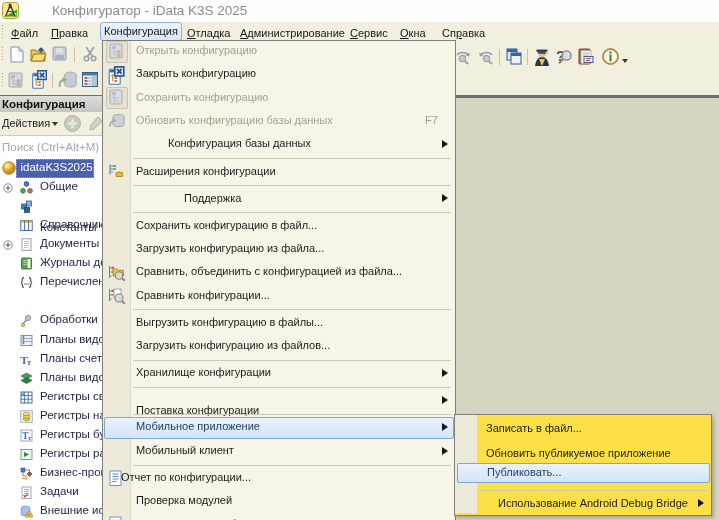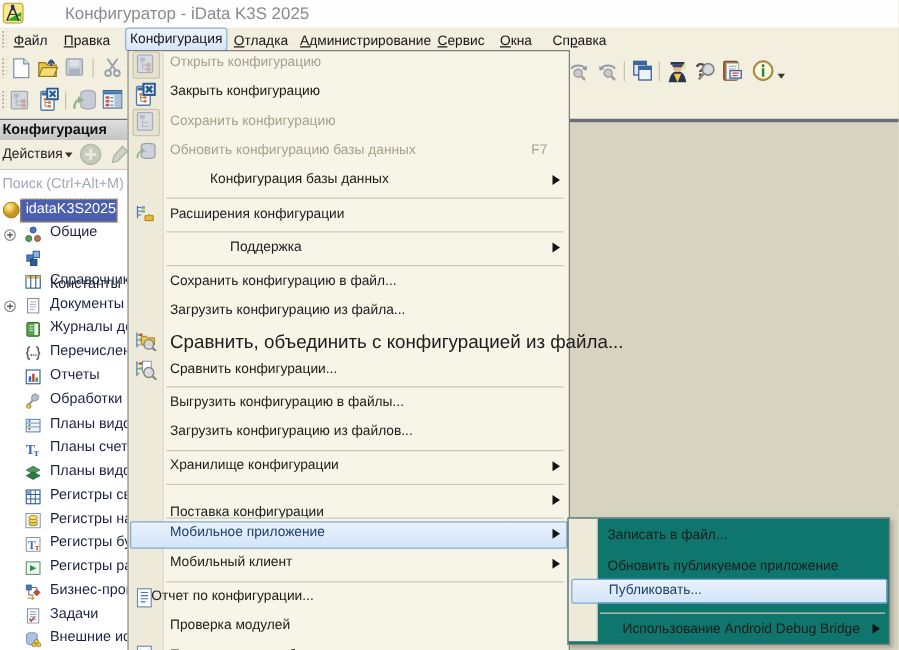--- a/index.html
+++ b/index.html
@@ -254,29 +254,20 @@
       <span class="abs" style="left:40px;top:2.5px;white-space:nowrap;">Журналы документов</span>
     </div>
     <div class="abs" style="left:0;top:115.3px;width:102px;height:19.05px;">
       <span class="abs" style="left:20px;top:3.5px;"><svg width="13" height="13" viewBox="0 0 13 13">
           <path d="M4 1.5 c-1.8 0 -1.8 1.8 -1.8 3.2 0 1 -0.2 1.6 -1.2 1.8 1 0.2 1.2 0.8 1.2 1.8 0 1.4 0 3.2 1.8 3.2 M9 1.5 c1.8 0 1.8 1.8 1.8 3.2 0 1 0.2 1.6 1.2 1.8 -1 0.2 -1.2 0.8 -1.2 1.8 0 1.4 0 3.2 -1.8 3.2" fill="none" stroke="#62626a" stroke-width="1.3"></path>
           <circle cx="5" cy="8" r="0.8" fill="#6a6a72"></circle>
           <circle cx="6.8" cy="8" r="0.7" fill="#6a6a72"></circle>
           <circle cx="8.6" cy="8" r="0.7" fill="#6a6a72"></circle>
         </svg></span>
       <span class="abs" style="left:40px;top:2.5px;white-space:nowrap;">Перечисления</span>
-    </div>
-    <div class="abs" style="left:0;top:134.3px;width:102px;height:19.05px;">
-      <span class="abs" style="left:20px;top:3.5px;"><svg width="13" height="13" viewBox="0 0 13 13">
-          <rect x="1" y="1" width="11" height="11" fill="#fff" stroke="#2e5e97" stroke-width="0.9"></rect>
-          <rect x="3" y="6" width="2" height="4.5" fill="#3a6ac0"></rect>
-          <rect x="5.7" y="4" width="2" height="6.5" fill="#c04a3a"></rect>
-          <rect x="8.4" y="7" width="2" height="3.5" fill="#3aa04a"></rect>
-        </svg></span>
-      <span class="abs" style="left:40px;top:2.5px;white-space:nowrap;">Отчеты</span>
     </div>
     <div class="abs" style="left:0;top:153.4px;width:100px;height:19.05px;">
       <span class="abs" style="left:20px;top:3.5px;"><svg width="13" height="13" viewBox="0 0 13 13">
           <path d="M2 10.5 L7 5.5" stroke="#8a93a3" stroke-width="1.6"></path>
           <path d="M6 2 l3 -1 2 2 -1 3 -3 1 -2 -2 z" fill="#b8c0cc" stroke="#7a8494" stroke-width="0.7"></path>
           <circle cx="3" cy="11" r="1.8" fill="#e8c84e" stroke="#a08020" stroke-width="0.7"></circle>
         </svg></span>
       <span class="abs" style="left:40px;top:2.5px;white-space:nowrap;">Обработки</span>
     </div>
     <div class="abs" style="left:0;top:172.5px;width:102px;height:19.05px;">
@@ -421,21 +412,21 @@
       <div class="abs" style="left:33px;top:201.0px;font-size:11px;color:#1c1c1c;white-space:nowrap;">Загрузить конфигурацию из файла...</div>
       <span class="abs" style="left:5px;top:223.0px;"><svg width="18" height="17" viewBox="0 0 18 17">
           <path d="M1.5 2 v12" stroke="#4a79b5" stroke-width="0.9"></path>
           <path d="M1.5 4 h2.5 M1.5 8 h2.5 M1.5 12 h2.5" stroke="#4a79b5" stroke-width="0.7"></path>
           <rect x="3.5" y="2.8" width="2.4" height="2" fill="#c04a3a"></rect>
           <rect x="3.5" y="6.8" width="2.4" height="2" fill="#7ab87a"></rect>
           <path d="M5 12 V5 h4 l1.3 1.3 h5.2 V12 z" fill="#e8c64e" stroke="#9b7d1e" stroke-width="0.8"></path>
           <circle cx="11" cy="11.5" r="3.8" fill="#d4dce6" fill-opacity="0.85" stroke="#8a8378" stroke-width="1.1"></circle>
           <path d="M13.8 14.3 l3 2.5" stroke="#8a8378" stroke-width="1.8"></path>
         </svg></span>
-      <div class="abs" style="left:33px;top:224.3px;font-size:15px;color:#1c1c1c;white-space:nowrap;">Сравнить, объединить с конфигурацией из файла...</div>
+      <div class="abs" style="left:33px;top:224.3px;font-size:11px;color:#1c1c1c;white-space:nowrap;">Сравнить, объединить с конфигурацией из файла...</div>
       <span class="abs" style="left:5px;top:246.4px;"><svg width="18" height="17" viewBox="0 0 18 17">
           <path d="M1.5 2 v12" stroke="#4a79b5" stroke-width="0.9"></path>
           <path d="M1.5 4 h2.5 M1.5 8 h2.5 M1.5 12 h2.5" stroke="#4a79b5" stroke-width="0.7"></path>
           <rect x="3.5" y="2.8" width="2.4" height="2" fill="#c04a3a"></rect>
           <rect x="3.5" y="6.8" width="2.4" height="2" fill="#7ab87a"></rect>
           <rect x="6" y="2" width="7" height="9" fill="#fdfdfd" stroke="#8a93a3" stroke-width="0.8"></rect>
           <circle cx="11" cy="11" r="4" fill="#d4dce6" fill-opacity="0.85" stroke="#8a8378" stroke-width="1.1"></circle>
           <path d="M14 14 l3 2.8" stroke="#8a8378" stroke-width="1.8"></path>
         </svg></span>
       <div class="abs" style="left:33px;top:247.7px;font-size:11px;color:#1c1c1c;white-space:nowrap;">Сравнить конфигурации...</div>
@@ -462,21 +453,21 @@
       <div class="abs" style="left:18px;top:429.8px;font-size:11px;color:#1c1c1c;white-space:nowrap;">Отчет по конфигурации...</div>
       <div class="abs" style="left:33px;top:453.2px;font-size:11px;color:#1c1c1c;white-space:nowrap;">Проверка модулей</div>
       <span class="abs" style="left:5px;top:475.2px;"><svg width="16" height="16" viewBox="0 0 16 16">
           <rect x="2" y="1" width="11" height="14" fill="#fdfdfd" stroke="#6a8ab5" stroke-width="0.9"></rect>
           <path d="M4 4 l7 7 M11 4 l-7 7" stroke="#3a6ac0" stroke-width="1.4"></path>
         </svg></span>
       <div class="abs" style="left:33px;top:476.5px;font-size:11px;color:#1c1c1c;white-space:nowrap;">Поиск ссылок на объект</div>
     </div>
 </div>
 
-<div class="abs" id="submenu" style="left:454px;top:414px;width:256px;height:100px;background:#0f766e;border:1px solid #7e7e7c;box-shadow:2px 2px 3px rgba(90,90,80,0.35);">
+<div class="abs" id="submenu" style="left:454px;top:414px;width:256px;height:100px;background:#fde047;border:1px solid #7e7e7c;box-shadow:2px 2px 3px rgba(90,90,80,0.35);">
   <div class="abs" style="left:0;top:0;width:22px;height:98px;background:#eeead9;border-right:1px solid #dedacb;"></div>
   <div class="abs" style="left:31px;top:7px;width:220px;height:17px;font-size:11px;color:#1c1c1c;">Записать в файл...</div>
   <div class="abs" style="left:31px;top:31.5px;width:220px;height:17px;font-size:11px;color:#1c1c1c;">Обновить публикуемое приложение</div>
   <div class="abs" style="left:2px;top:47.5px;width:251px;height:18px;border:1px solid #7fa8d9;border-radius:2px;background:linear-gradient(#e9f2fc,#d3e5f9);">
     <div class="abs" style="left:29px;top:2.5px;font-size:11px;color:#1e3f6e;">Публиковать...</div>
   </div>
   <div class="abs" style="left:25px;top:75px;width:228px;height:1px;background:#ccc9b4;"></div>
   <div class="abs" style="left:31px;top:82px;width:220px;height:17px;font-size:11px;color:#1c1c1c;margin-left:12px;">Использование Android Debug Bridge</div>
   <div class="abs" style="left:243px;top:83.5px;width:0;height:0;border:4.5px solid transparent;border-left:6px solid #141414;"></div>
 </div>

